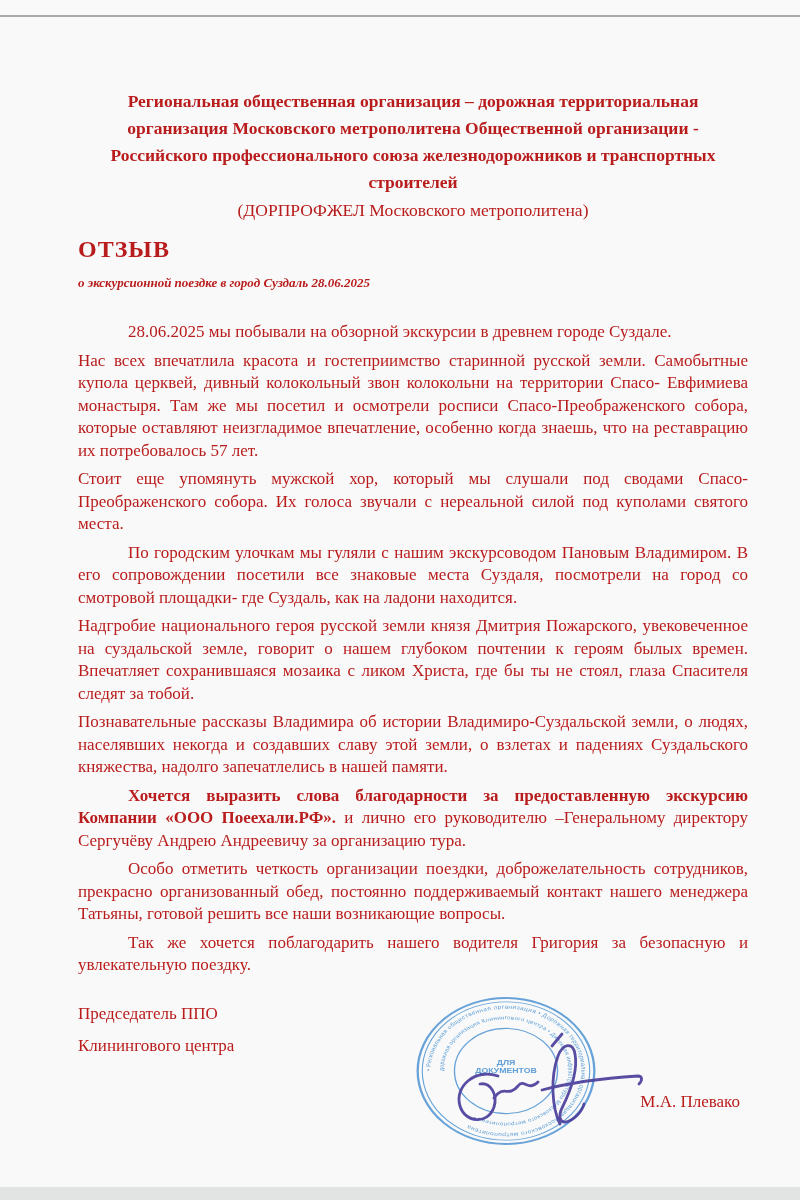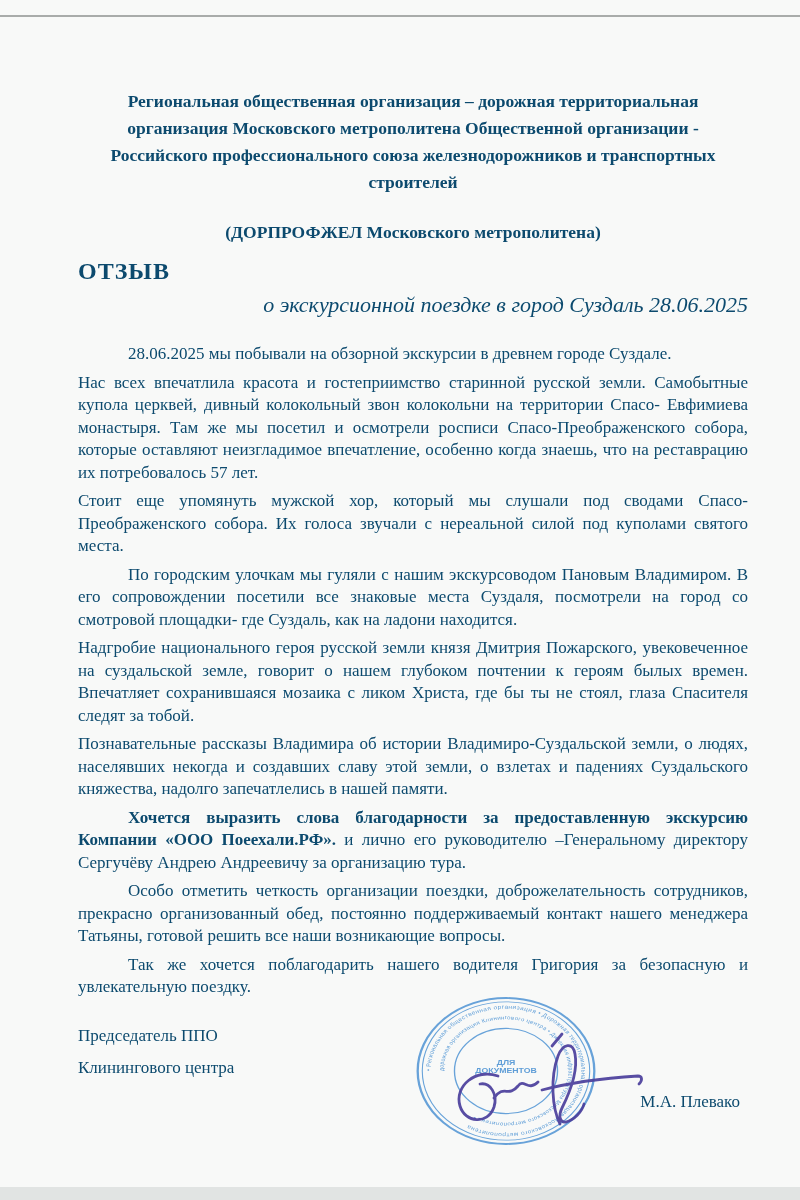--- a/index.html
+++ b/index.html
@@ -6,21 +6,21 @@
   body {
     width: 800px; height: 1200px;
     background: #ffffff;
     font-family: "Liberation Serif", "DejaVu Serif", serif;
   }
   .page {
     position: relative;
     width: 800px; height: 1200px;
     background: #f8f9f8;
     overflow: hidden;
-    color: #0c4a6e;
+    color: #b91c1c;
   }
   .scan-edge-top {
     position: absolute; top: 15px; left: 0;
     width: 100%; height: 2px;
     background: #a9acaa;
   }
   .scan-edge-bottom {
     position: absolute; bottom: 0; left: 0;
     width: 100%; height: 13px;
     background: #e1e4e3;
@@ -31,39 +31,39 @@
     padding: 88px 52px 0 78px;
   }
   .org-header {
     margin: 0;
     font-weight: bold;
     text-align: center;
     font-size: 17.5px;
     line-height: 27px;
   }
   .org-abbrev {
-    margin: 23px 0 0;
-    font-weight: bold;
+    margin: 1px 0 0;
+    font-weight: normal;
     text-align: center;
     font-size: 17.5px;
     line-height: 27px;
   }
   .doc-title {
     margin: 12px 0 0;
     text-align: left;
     font-size: 24px;
     font-weight: bold;
     line-height: 26px;
     letter-spacing: 1px;
   }
   .doc-subtitle {
     margin: 9px 0 0;
-    text-align: right;
-    font-size: 22px;
-    font-weight: normal;
+    text-align: left;
+    font-size: 13px;
+    font-weight: bold;
     font-style: italic;
     line-height: 24px;
   }
   .para {
     margin: 6px 0 0;
     text-align: justify;
     font-size: 17px;
     line-height: 22.5px;
   }
   .para.first { margin-top: 26px; }

